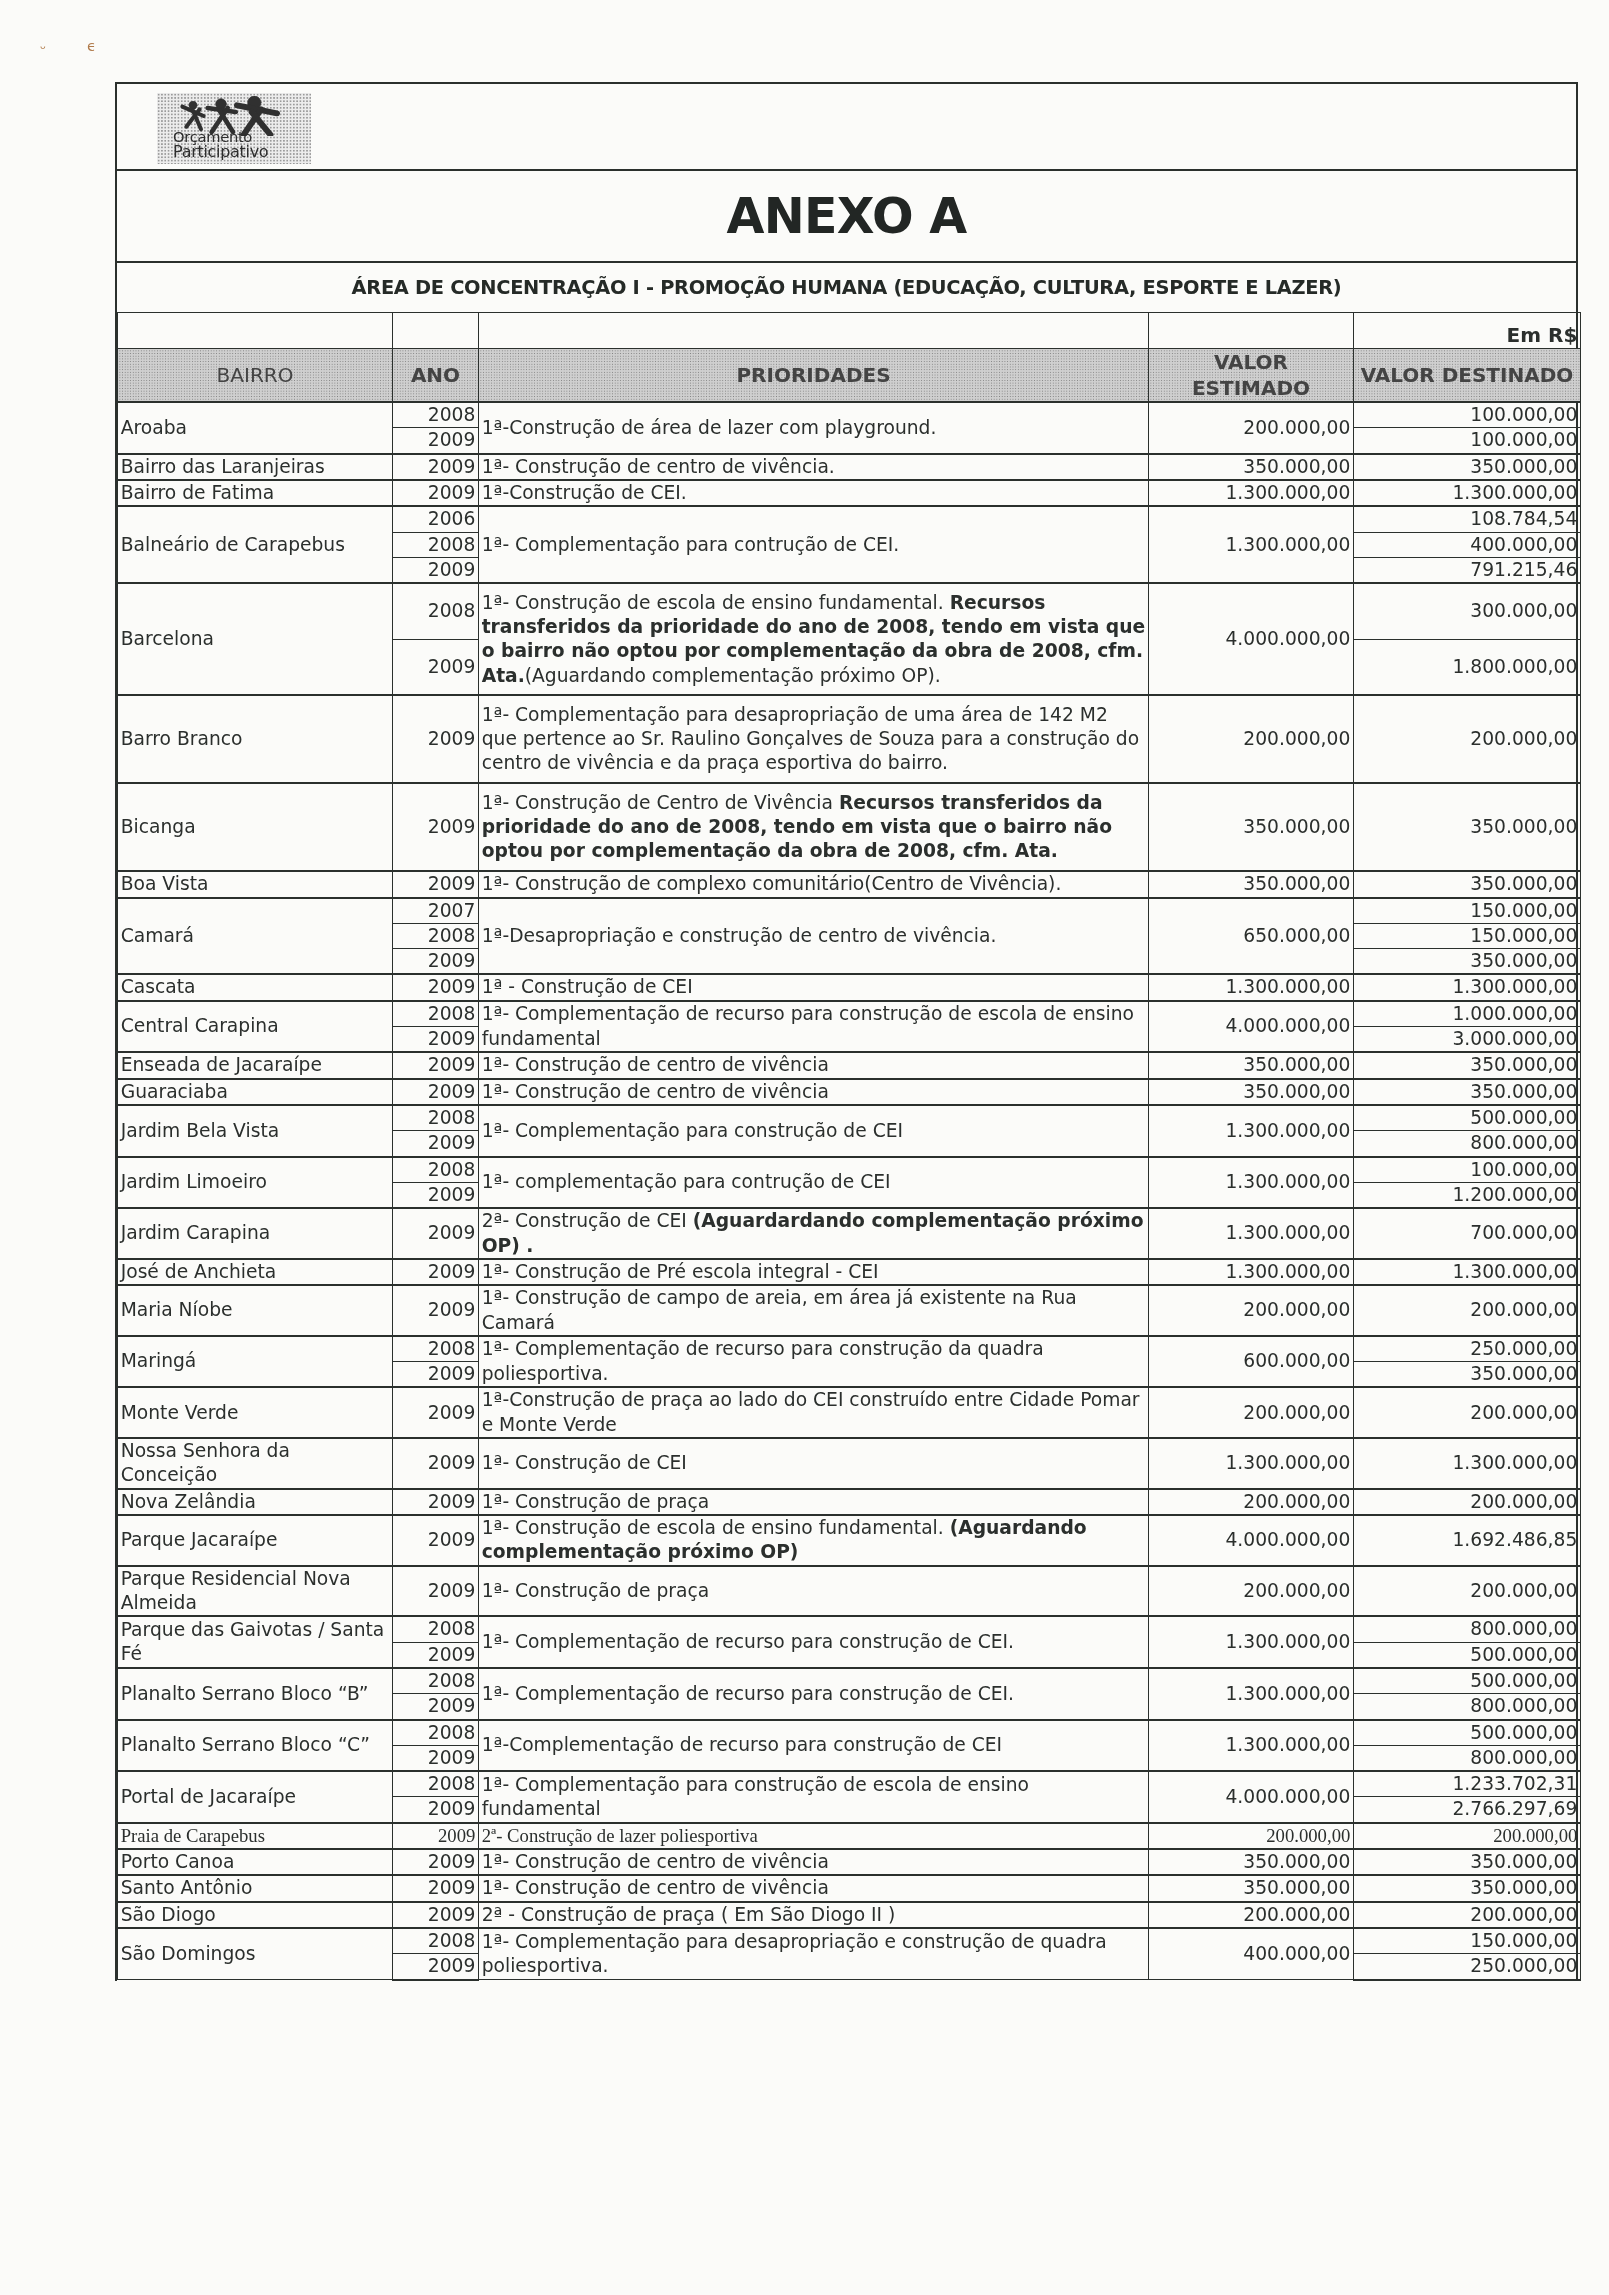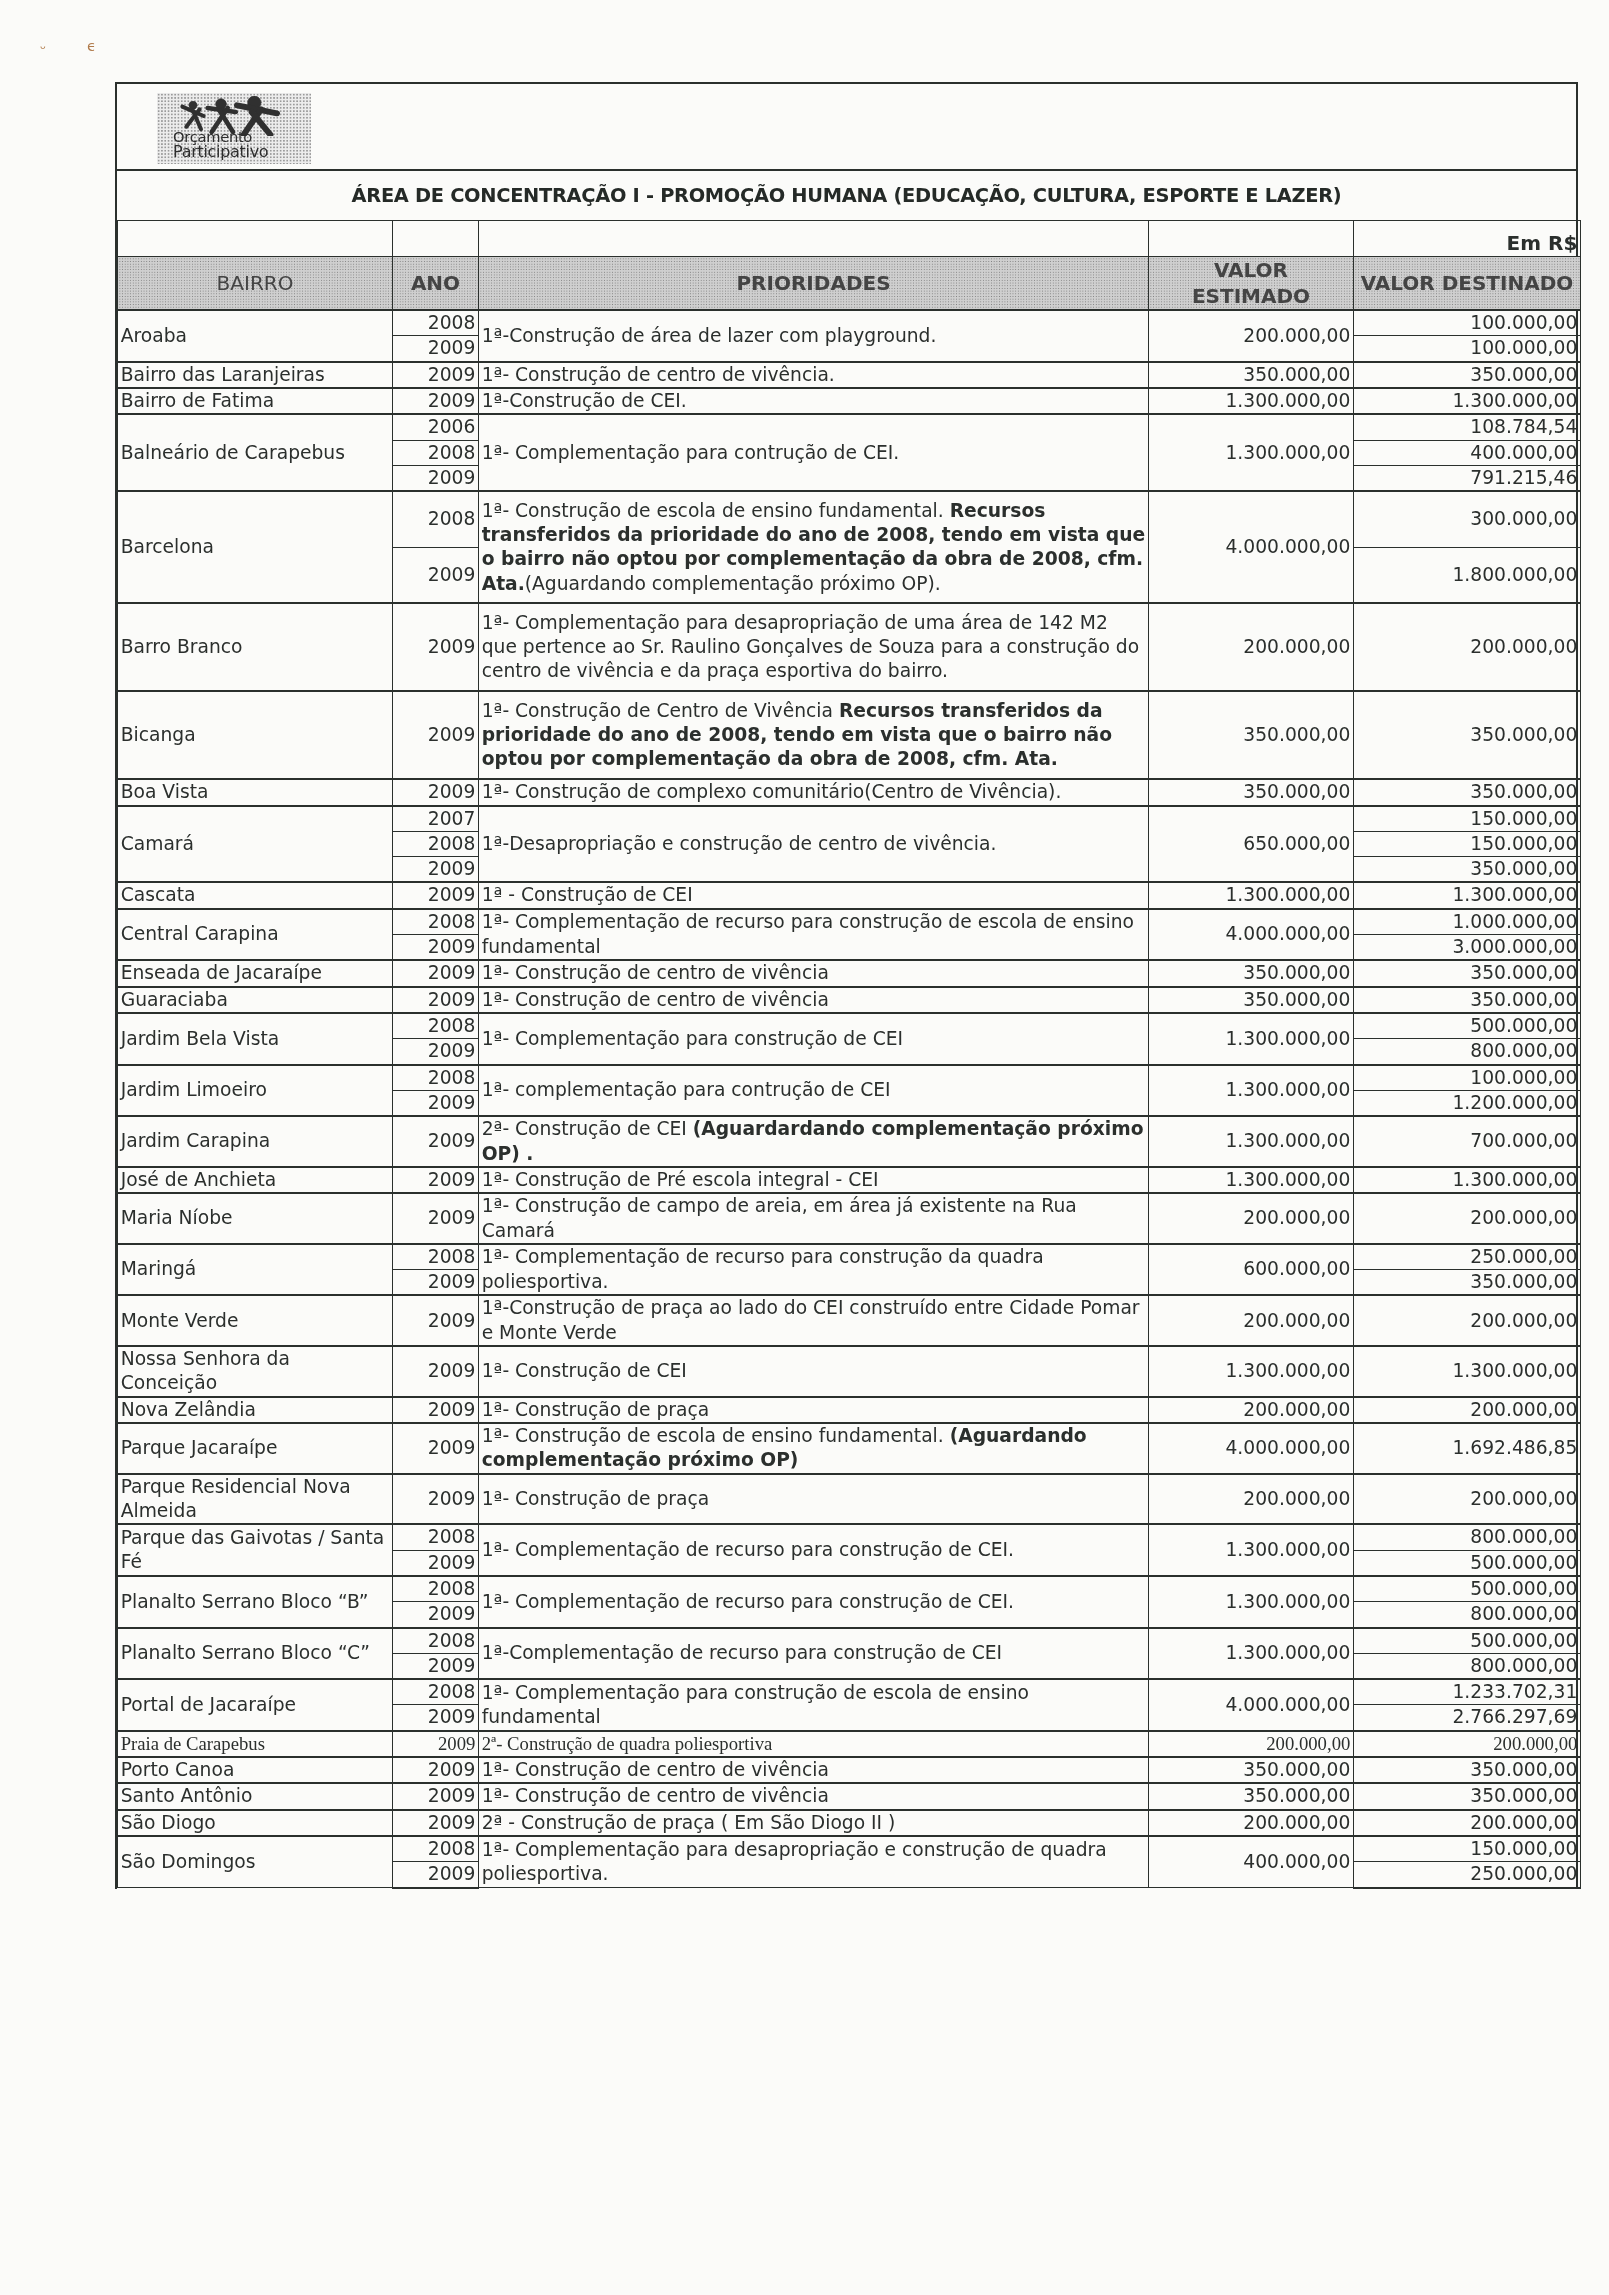--- a/index.html
+++ b/index.html
@@ -90,20 +90,23 @@
           <line x1="100" y1="14" x2="160" y2="26" stroke-width="9"></line>
           <line x1="110" y1="58" x2="136" y2="20" stroke-width="9"></line>
           <line x1="122" y1="24" x2="150" y2="58" stroke-width="9"></line>
         </g>
       </svg>
       <span class="logo-text1">Orçamento</span>
       <span class="logo-text2">Participativo</span>
     </div>
   </div>
 
+  <div class="band band-anexo">
+    <div class="anexo">ANEXO A</div>
+  </div>
 
   <div class="band band-area">
     <div class="area-title">ÁREA DE CONCENTRAÇÃO I - PROMOÇÃO HUMANA (EDUCAÇÃO, CULTURA, ESPORTE E LAZER)</div>
   </div>
 
   <table class="grid">
     <colgroup>
       <col class="c-bairro">
         <col class="c-ano">
         <col class="c-prio">
@@ -375,21 +378,21 @@
           <td class="est" rowspan="2">4.000.000,00</td>
           <td class="dest">1.233.702,31</td>
         </tr>
         <tr style="height: 24px;">
           <td class="ano">2009</td>
           <td class="dest">2.766.297,69</td>
         </tr>
         <tr class="grp" style="height: 24px; font-family: Liberation Serif, serif;">
           <td class="bairro" rowspan="1">Praia de Carapebus</td>
           <td class="ano">2009</td>
-          <td class="prio" rowspan="1"><span>2ª- Construção de quadra poliesportiva</span></td>
+          <td class="prio" rowspan="1"><span>2ª- Construção de lazer poliesportiva</span></td>
           <td class="est" rowspan="1">200.000,00</td>
           <td class="dest">200.000,00</td>
         </tr>
         <tr class="grp" style="height: 24px;">
           <td class="bairro" rowspan="1">Porto Canoa</td>
           <td class="ano">2009</td>
           <td class="prio" rowspan="1"><span>1ª- Construção de centro de vivência</span></td>
           <td class="est" rowspan="1">350.000,00</td>
           <td class="dest">350.000,00</td>
         </tr>

